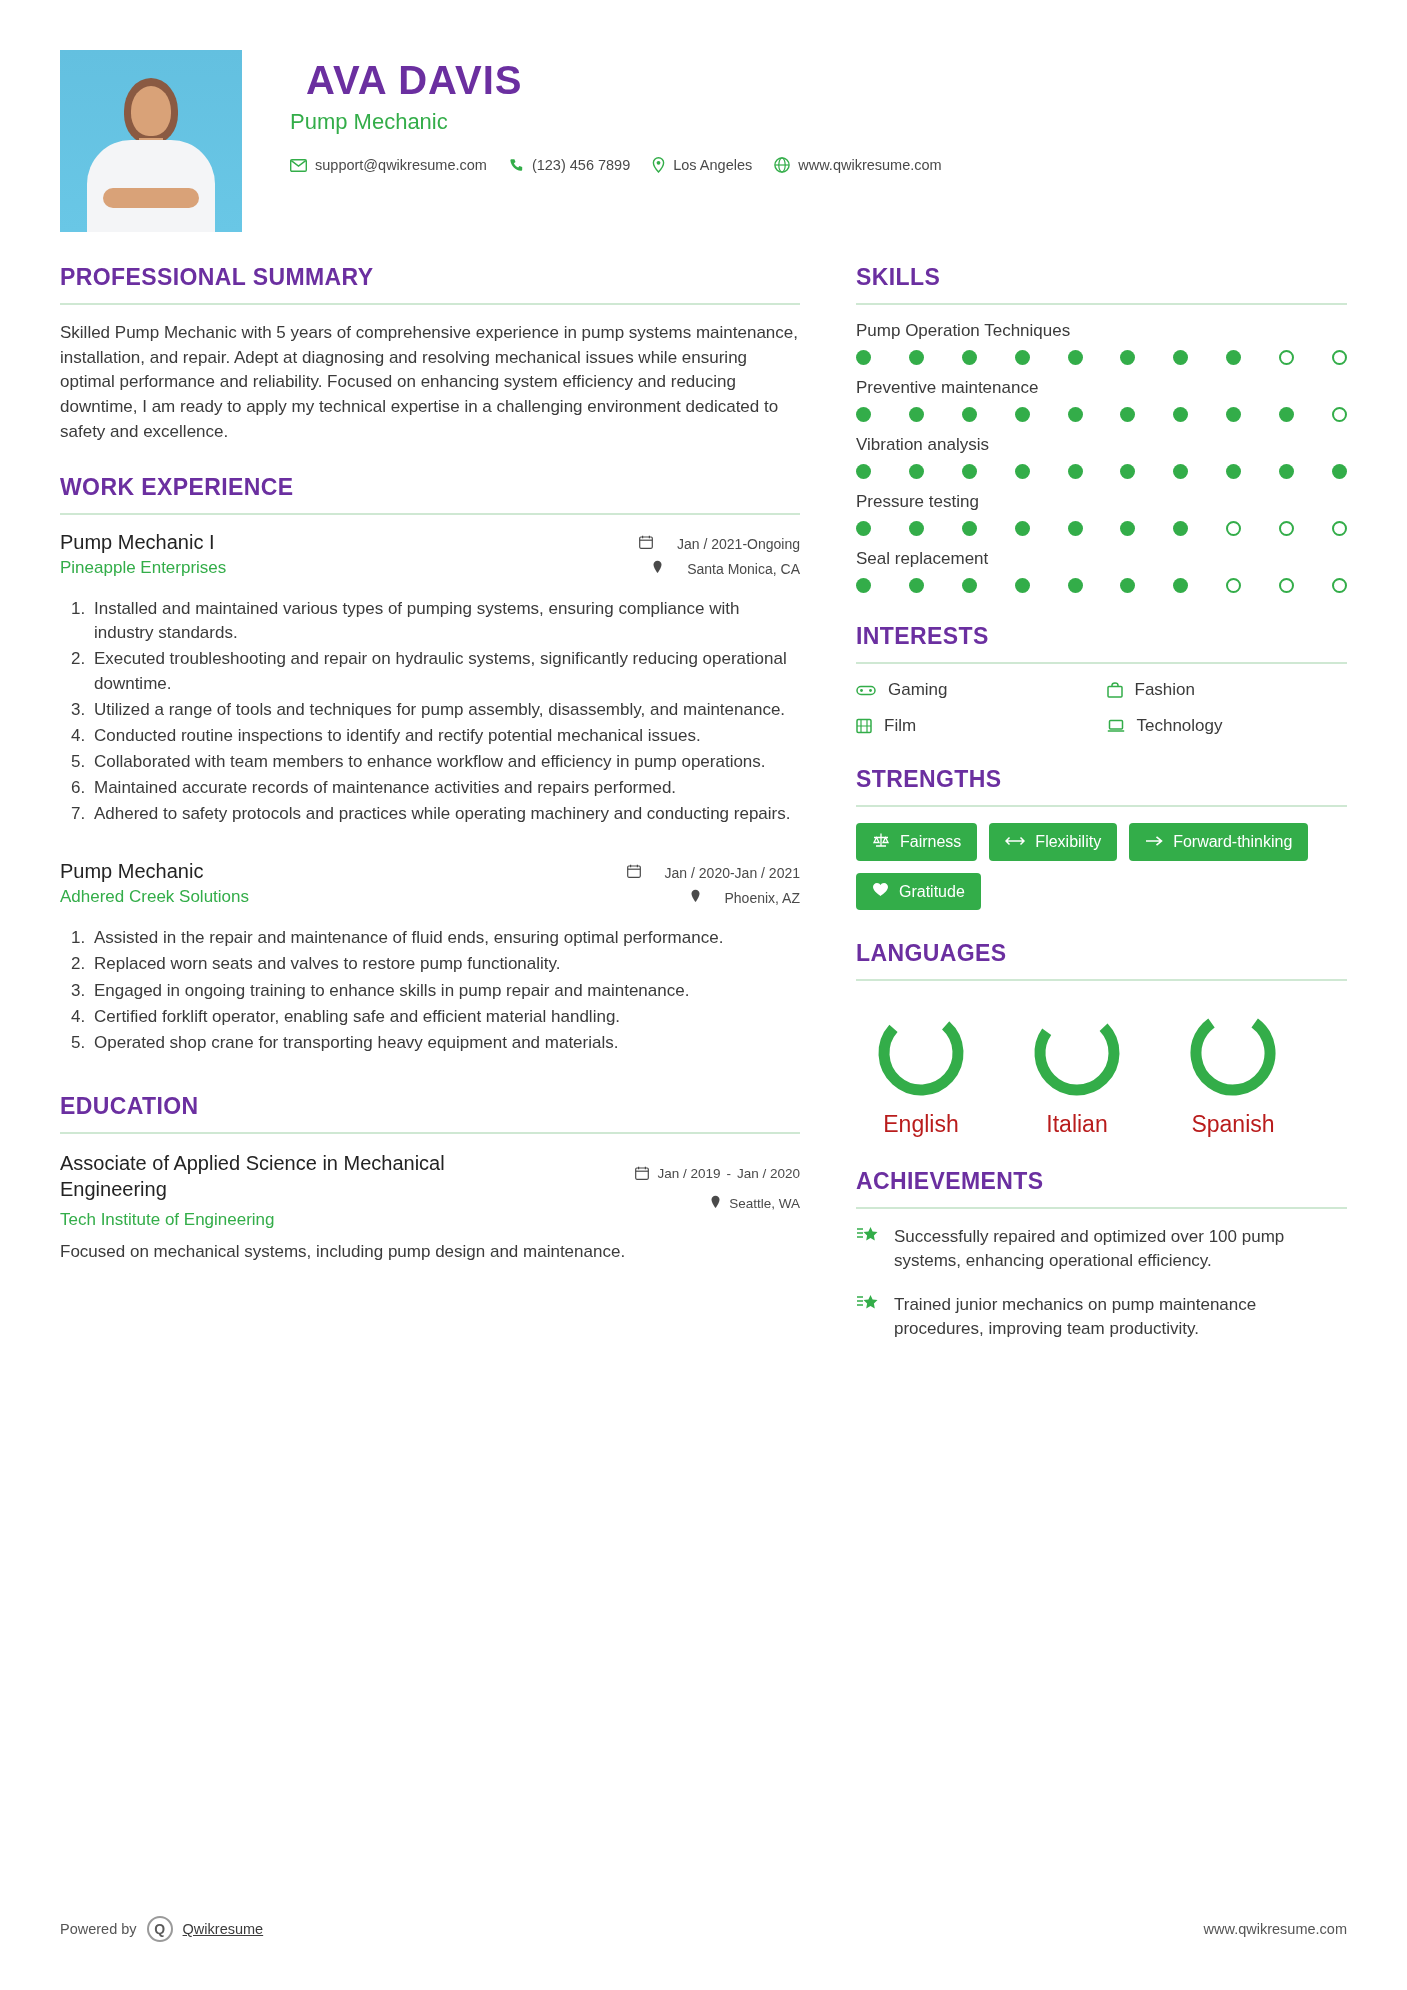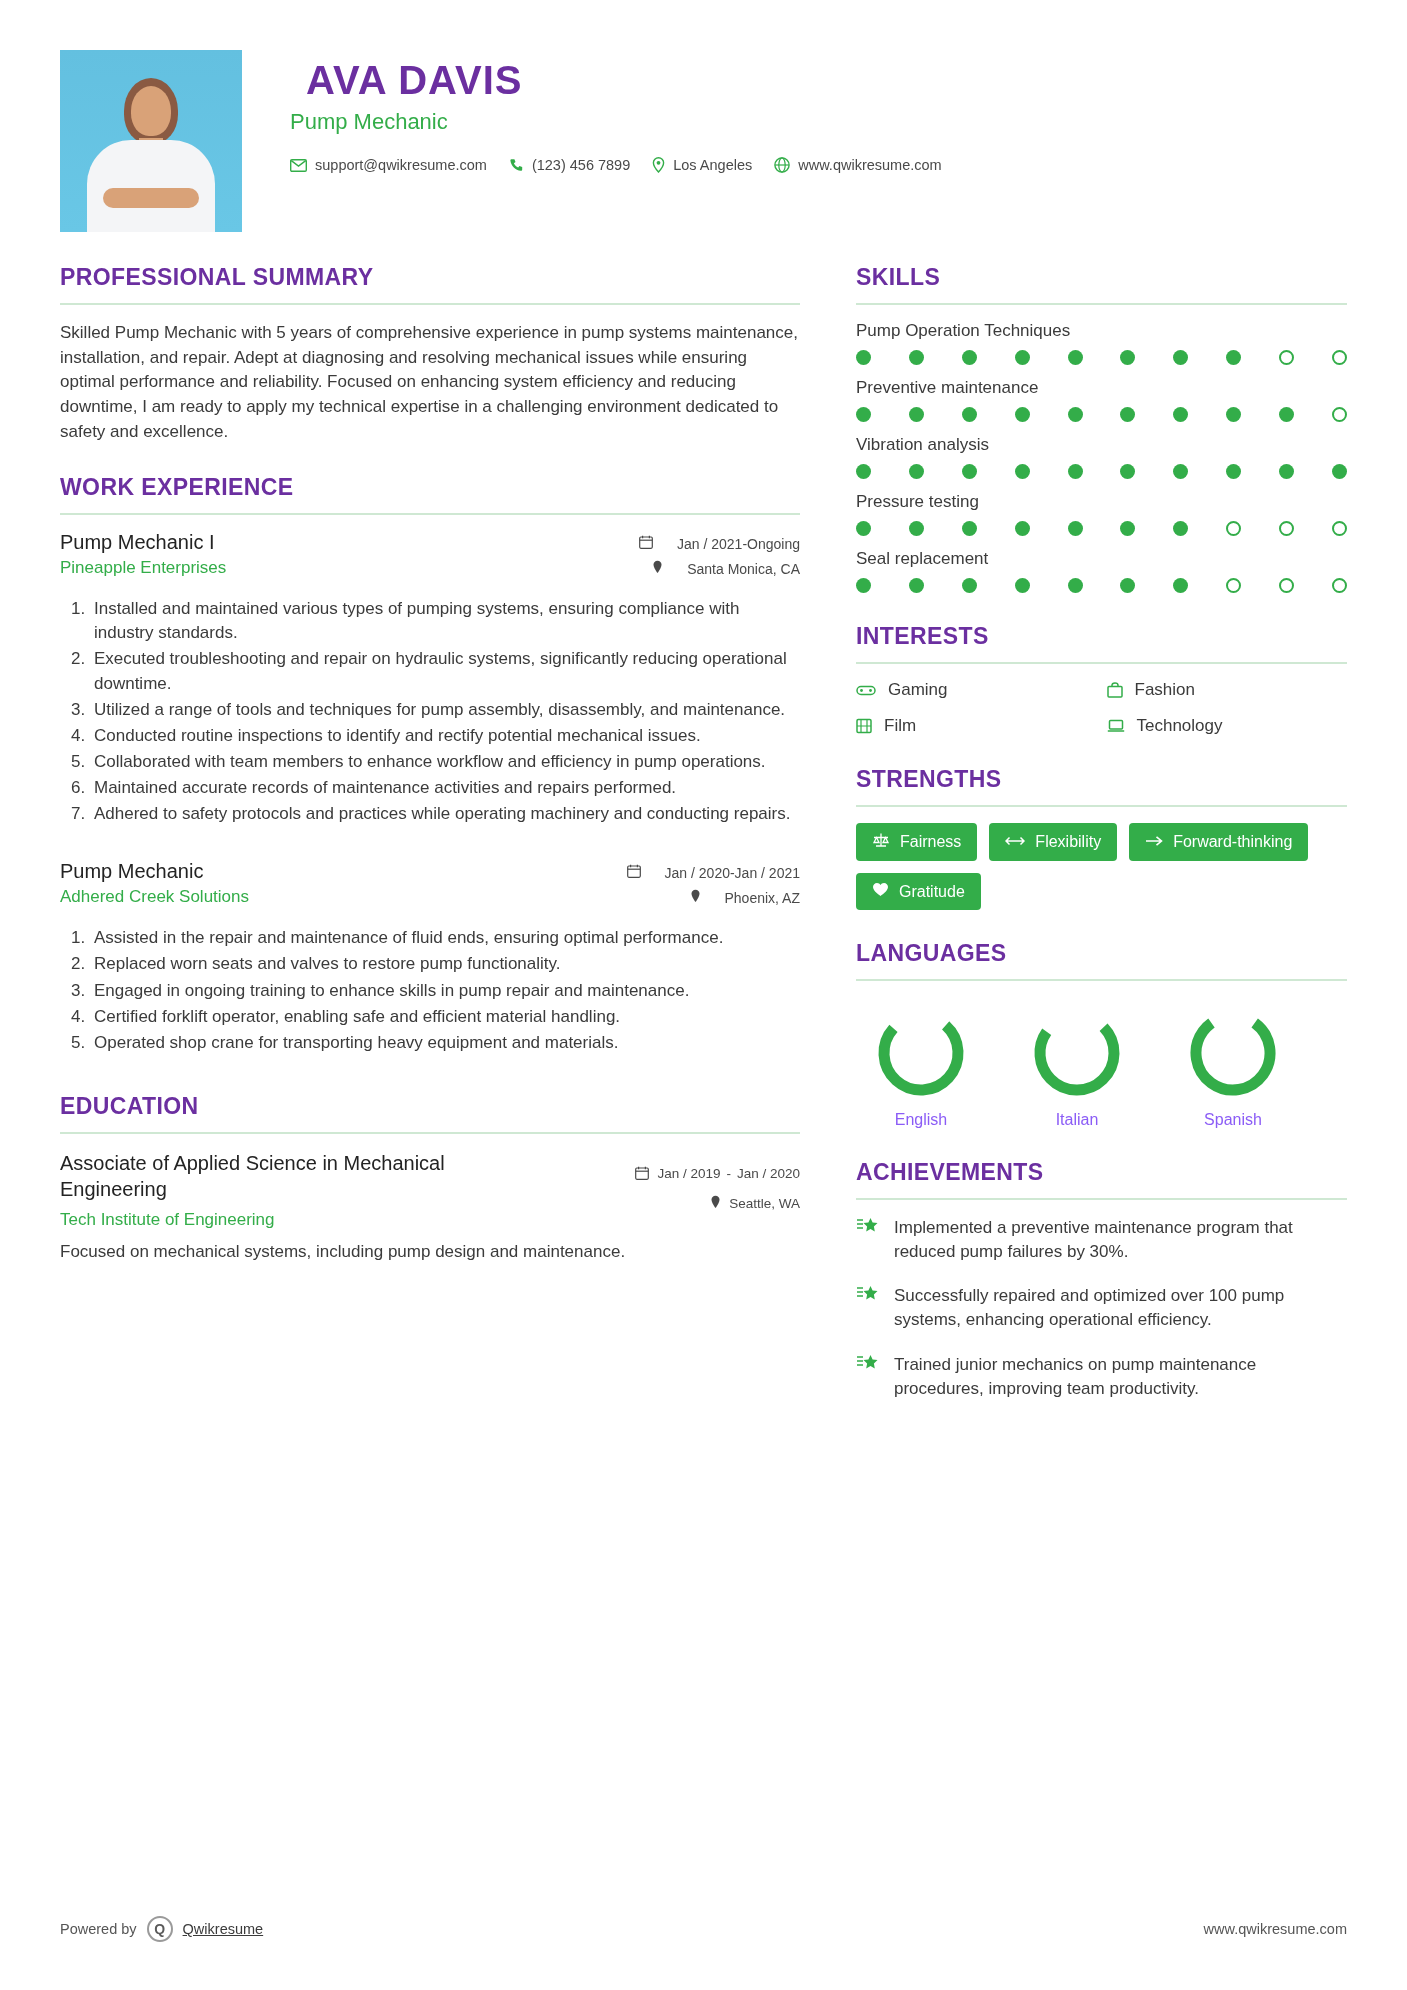--- a/index.html
+++ b/index.html
@@ -214,21 +214,21 @@
     border-radius: 4px;
     display: inline-flex;
     align-items: center;
     gap: 10px;
   }
 
   
   .langs { display: flex; gap: 26px; justify-content: flex-start; padding-top: 8px; }
   .lang { width: 130px; text-align: center; }
   .ring { width: 96px; height: 96px; margin: 0 auto 10px auto; position: relative; }
-  .lang-label { font-size: 16px; color: #8b5cf6; }
+  .lang-label { font-size: 23px; color: #b91c1c; }
 
   
   .ach { display: flex; gap: 14px; margin-bottom: 20px; }
   .ach-text { font-size: 17px; line-height: 1.42; color: #3b3b3b; }
 
   
   .footer {
     position: absolute;
     left: 60px; right: 60px; bottom: 48px;
     display: flex; align-items: center; justify-content: space-between;
@@ -623,29 +623,20 @@
             </div>
             <div class="lang-label">Spanish</div>
           </div>
         </div>
       </div>
 
       <div class="block">
         <h2 class="sec">ACHIEVEMENTS</h2>
         <div class="sec-rule"></div>
 
-        <div class="ach">
-          <span>
-            <svg width="24" height="22" viewBox="0 0 24 22">
-                <path d="M1 4 H7 M1 8 H7 M1 12 H7" stroke="#33ad49" stroke-width="1.4"></path>
-                <path d="M14.5 2 L16.6 6.5 L21.5 7.1 L17.9 10.5 L18.8 15.4 L14.5 13 L10.2 15.4 L11.1 10.5 L7.5 7.1 L12.4 6.5 Z" fill="#33ad49"></path>
-              </svg>
-          </span>
-          <span class="ach-text">Implemented a preventive maintenance program that reduced pump failures by 30%.</span>
-        </div>
 
         <div class="ach">
           <span>
             <svg width="24" height="22" viewBox="0 0 24 22">
                 <path d="M1 4 H7 M1 8 H7 M1 12 H7" stroke="#33ad49" stroke-width="1.4"></path>
                 <path d="M14.5 2 L16.6 6.5 L21.5 7.1 L17.9 10.5 L18.8 15.4 L14.5 13 L10.2 15.4 L11.1 10.5 L7.5 7.1 L12.4 6.5 Z" fill="#33ad49"></path>
               </svg>
           </span>
           <span class="ach-text">Successfully repaired and optimized over 100 pump systems, enhancing operational efficiency.</span>
         </div>

